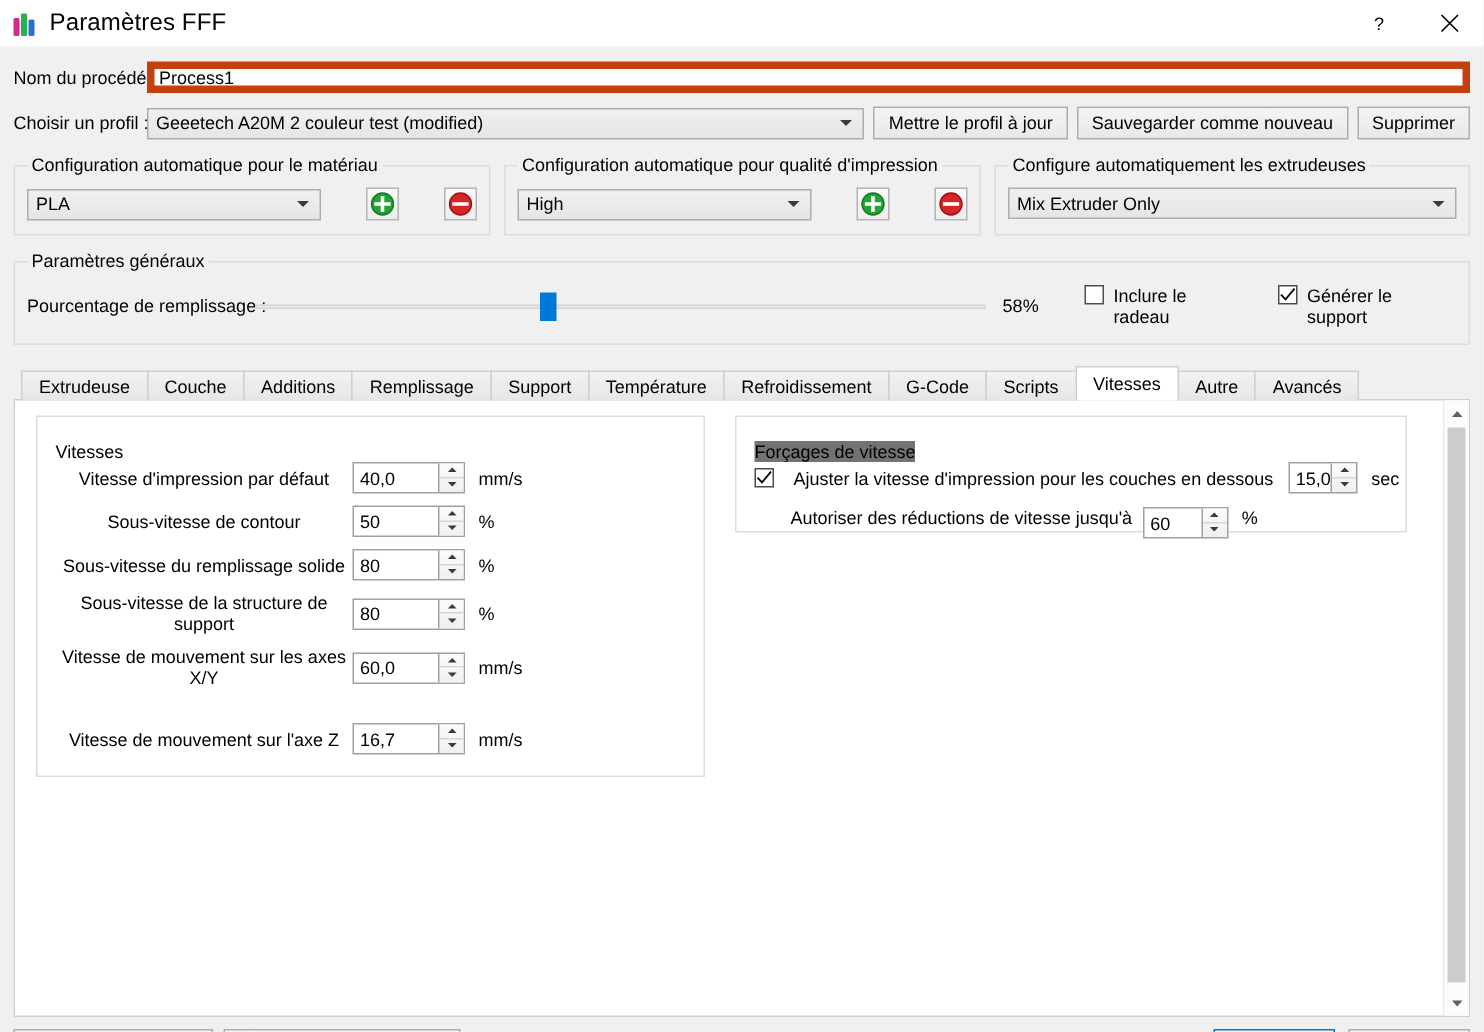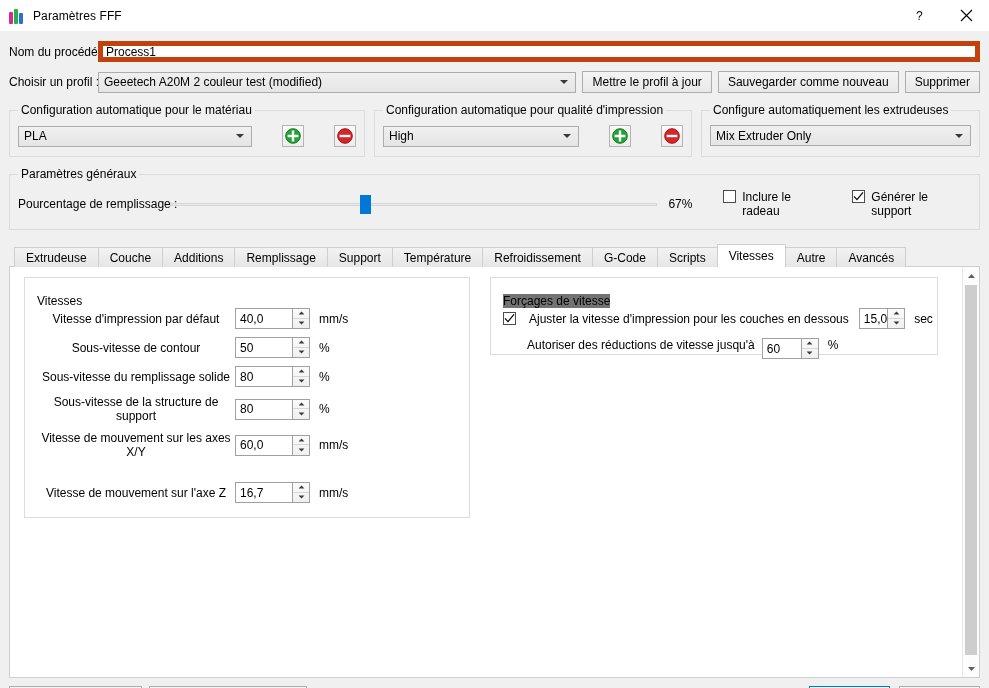--- a/index.html
+++ b/index.html
@@ -30,21 +30,21 @@
   }
   .app-icon {
     width: 16px; height: 16px;
     display: flex; align-items: flex-end; gap: 1px;
     margin-right: 8px;
   }
   .app-icon i { display: block; width: 4px; border-radius: 1px; }
   .app-icon i.b1 { height: 12px; background: #d62a8e; }
   .app-icon i.b2 { height: 15px; background: #25b14b; }
   .app-icon i.b3 { height: 11px; background: #2b6fd6; }
-  .title-text { font-size: 12px; color: #000; letter-spacing: .1px; }
+  .title-text { font-size: 16px; color: #000; letter-spacing: .1px; }
   .title-btns { position: absolute; right: 0; top: 0; height: 31px; display: flex; }
   .tb-btn {
     width: 46px; height: 31px;
     display: flex; align-items: center; justify-content: center;
     font-size: 13px; color: #000; cursor: default;
   }
   .tb-btn svg { display: block; }
 
   
   .content { flex: 1 1 auto; padding: 0 9px; position: relative; }
@@ -103,21 +103,21 @@
     position: relative;
     padding: 14px 8px 9px 8px;
   }
   .gb > .gb-title {
     position: absolute; top: -8px; left: 8px;
     background: #f0f0f0; padding: 0 3px;
     font-size: 12px; color: #000; white-space: nowrap;
   }
 
   .cfg-row { display: flex; margin-top: 17px; gap: 9px; }
-  .cfg-box-1 { width: 356px; }
+  .cfg-box-1 { width: 318px; }
   .cfg-box-2 { width: 318px; }
   .cfg-box-3 { flex: 1 1 auto; }
   .cfg-inner { display: flex; align-items: center; gap: 23px; }
   .cfg-inner .combo { flex: 1 1 auto; }
 
   .circbtn {
     width: 22px; height: 22px; margin-left: 7px;
     border: 1px solid #b4b4b4;
     background: linear-gradient(#fafafa,#ededed);
     display: flex; align-items: center; justify-content: center;
@@ -343,21 +343,21 @@
     </div>
 
     <div class="gb gen-box">
       <span class="gb-title">Paramètres généraux</span>
       <div class="gen-inner">
         <span class="lbl slab">Pourcentage de remplissage :</span>
         <div class="slider">
           <div class="track"></div>
           <div class="handle" id="infill-handle" style="left: calc(40% - 5px);"></div>
         </div>
-        <span class="pct">67%</span>
+        <span class="pct">58%</span>
 
         <label class="chk">
           <span class="box" id="raft-box"></span>
           <span class="ctext">Inclure le radeau</span>
         </label>
 
         <label class="chk">
           <span class="box" id="support-box">
               <svg width="11" height="11" viewBox="0 0 11 11">
                 <path d="M1 5.4 L4 8.6 L10 1.4" stroke="#000" stroke-width="1.2" fill="none"></path>

